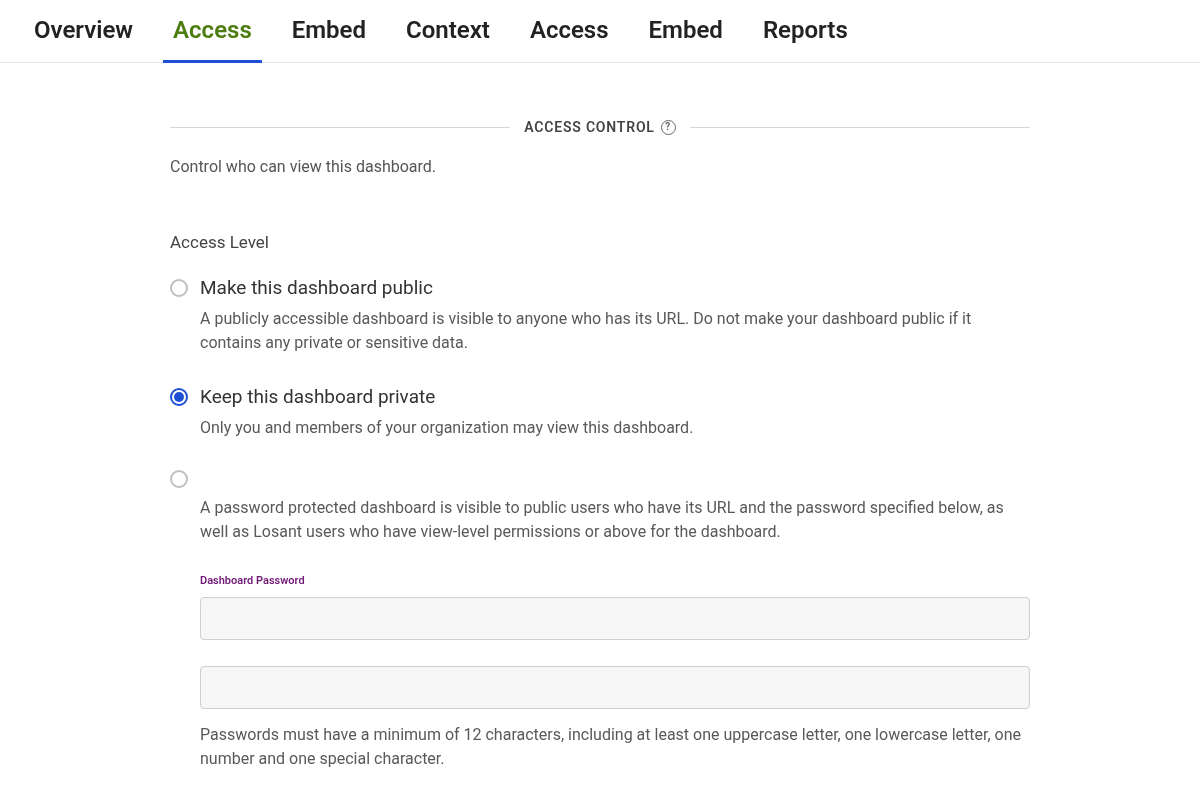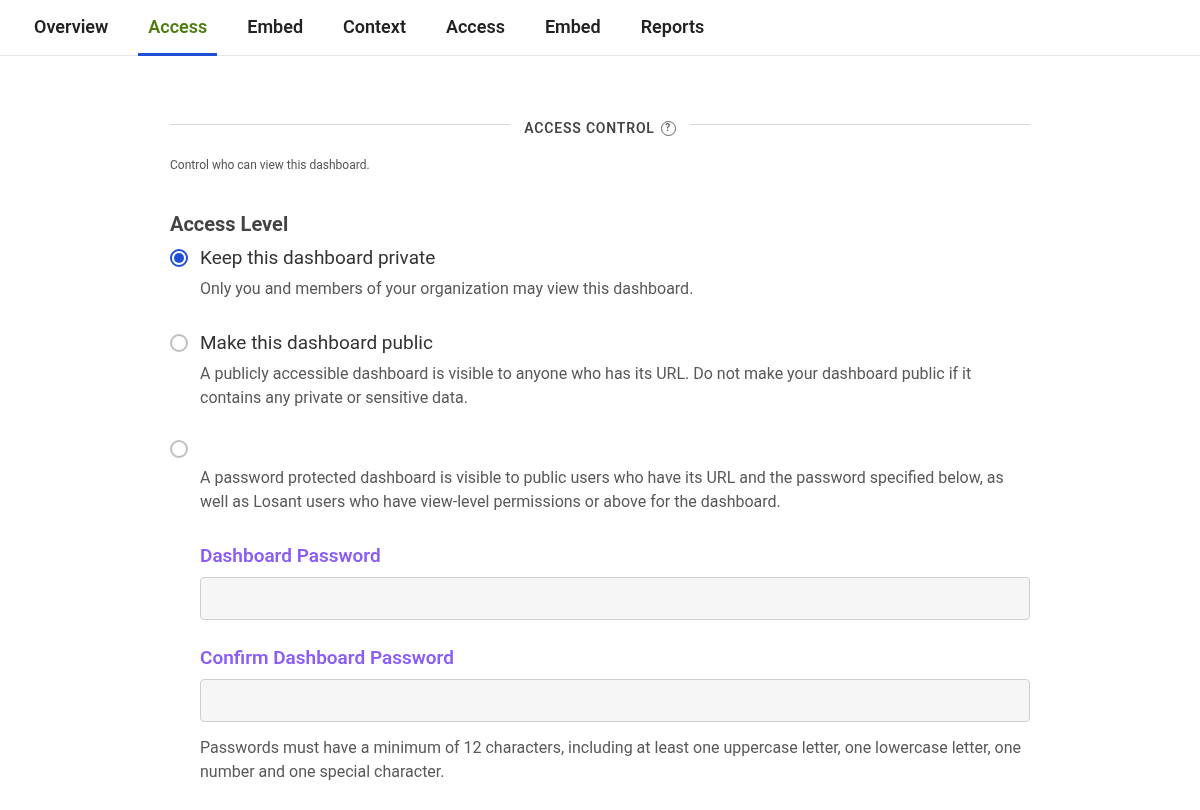--- a/index.html
+++ b/index.html
@@ -9,21 +9,21 @@
       color: #222;
       width: 1200px;
     }
     .tabs {
       display: flex;
       gap: 40px;
       padding: 10px 14px 0 34px;
       border-bottom: 1px solid #e6e6e6;
     }
     .tab {
-      font-size: 18px;
+      font-size: 24px;
       font-weight: 600;
       color: #222;
       padding: 6px 0 18px 0;
       cursor: pointer;
       position: relative;
     }
     .tab.active {
       color: #4d7c0f;
     }
     .tab.active::after {
@@ -50,45 +50,44 @@
       background: #d7d7d7;
     }
     .section-header .title {
       font-size: 14px;
       font-weight: 600;
       letter-spacing: 0.8px;
       color: #444;
       display: flex;
       align-items: center;
       gap: 6px;
-      margin-top: 8px;
     }
     .help-icon {
       display: inline-flex;
       width: 15px; height: 15px;
       border: 1.4px solid #666;
       border-radius: 50%;
       align-items: center;
       justify-content: center;
       font-size: 10px;
       font-weight: 700;
       color: #666;
       line-height: 1;
       cursor: pointer;
     }
     .subtitle {
-      font-size: 12px;
+      font-size: 16px;
       color: #555;
-      margin-bottom: 40px;
+      margin-bottom: 56px;
     }
     .field-label {
-      font-size: 20px;
-      font-weight: 700;
+      font-size: 17px;
+      font-weight: 400;
       color: #444;
-      margin-bottom: 10px;
+      margin-bottom: 24px;
     }
     .radio-group {
       padding-left: 0;
     }
     .radio-option {
       margin-bottom: 30px;
     }
     .radio-row {
       display: flex;
       align-items: center;
@@ -122,23 +121,23 @@
       font-size: 16px;
       color: #595959;
       line-height: 1.5;
       margin-left: 30px;
     }
     .pw-block {
       margin-top: 10px;
       margin-left: 30px;
     }
     .pw-label {
-      font-size: 19px;
+      font-size: 11px;
       font-weight: 600;
-      color: #8b5cf6;
+      color: #701a75;
       margin-bottom: 10px;
     }
     .pw-input {
       width: 100%;
       height: 43px;
       border: 1px solid #cfcfcf;
       border-radius: 4px;
       background: #f6f6f6;
       padding: 0 10px;
       font-size: 15px;
@@ -176,44 +175,43 @@
   </div>
 
   <div class="subtitle">Control who can view this dashboard.</div>
 
   <div class="field-label">Access Level</div>
 
   <div class="radio-group">
 
     <div class="radio-option">
       <div class="radio-row">
+        <span class="radio"></span>
+        <span class="radio-title">Make this dashboard public</span>
+      </div>
+      <div class="radio-desc">A publicly accessible dashboard is visible to anyone who has its URL. Do not make your dashboard public if it contains any private or sensitive data.</div>
+    </div>
+
+    <div class="radio-option">
+      <div class="radio-row">
         <span class="radio selected"></span>
         <span class="radio-title">Keep this dashboard private</span>
       </div>
       <div class="radio-desc">Only you and members of your organization may view this dashboard.</div>
-    </div>
-
-    <div class="radio-option">
-      <div class="radio-row">
-        <span class="radio"></span>
-        <span class="radio-title">Make this dashboard public</span>
-      </div>
-      <div class="radio-desc">A publicly accessible dashboard is visible to anyone who has its URL. Do not make your dashboard public if it contains any private or sensitive data.</div>
     </div>
 
     <div class="radio-option">
       <div class="radio-row">
         <span class="radio"></span>
       </div>
       <div class="radio-desc">A password protected dashboard is visible to public users who have its URL and the password specified below, as well as Losant users who have view-level permissions or above for the dashboard.</div>
     </div>
 
   </div>
 
   <div class="pw-block">
     <div class="pw-label">Dashboard Password</div>
     <input type="password" class="pw-input" value="" style="">
-    <div class="pw-label">Confirm Dashboard Password</div>
     <input type="password" class="pw-input" value="" style="">
     <div class="pw-hint">Passwords must have a minimum of 12 characters, including at least one uppercase letter, one lowercase letter, one number and one special character.</div>
   </div>
 
 </div>
 
 </body></html>

